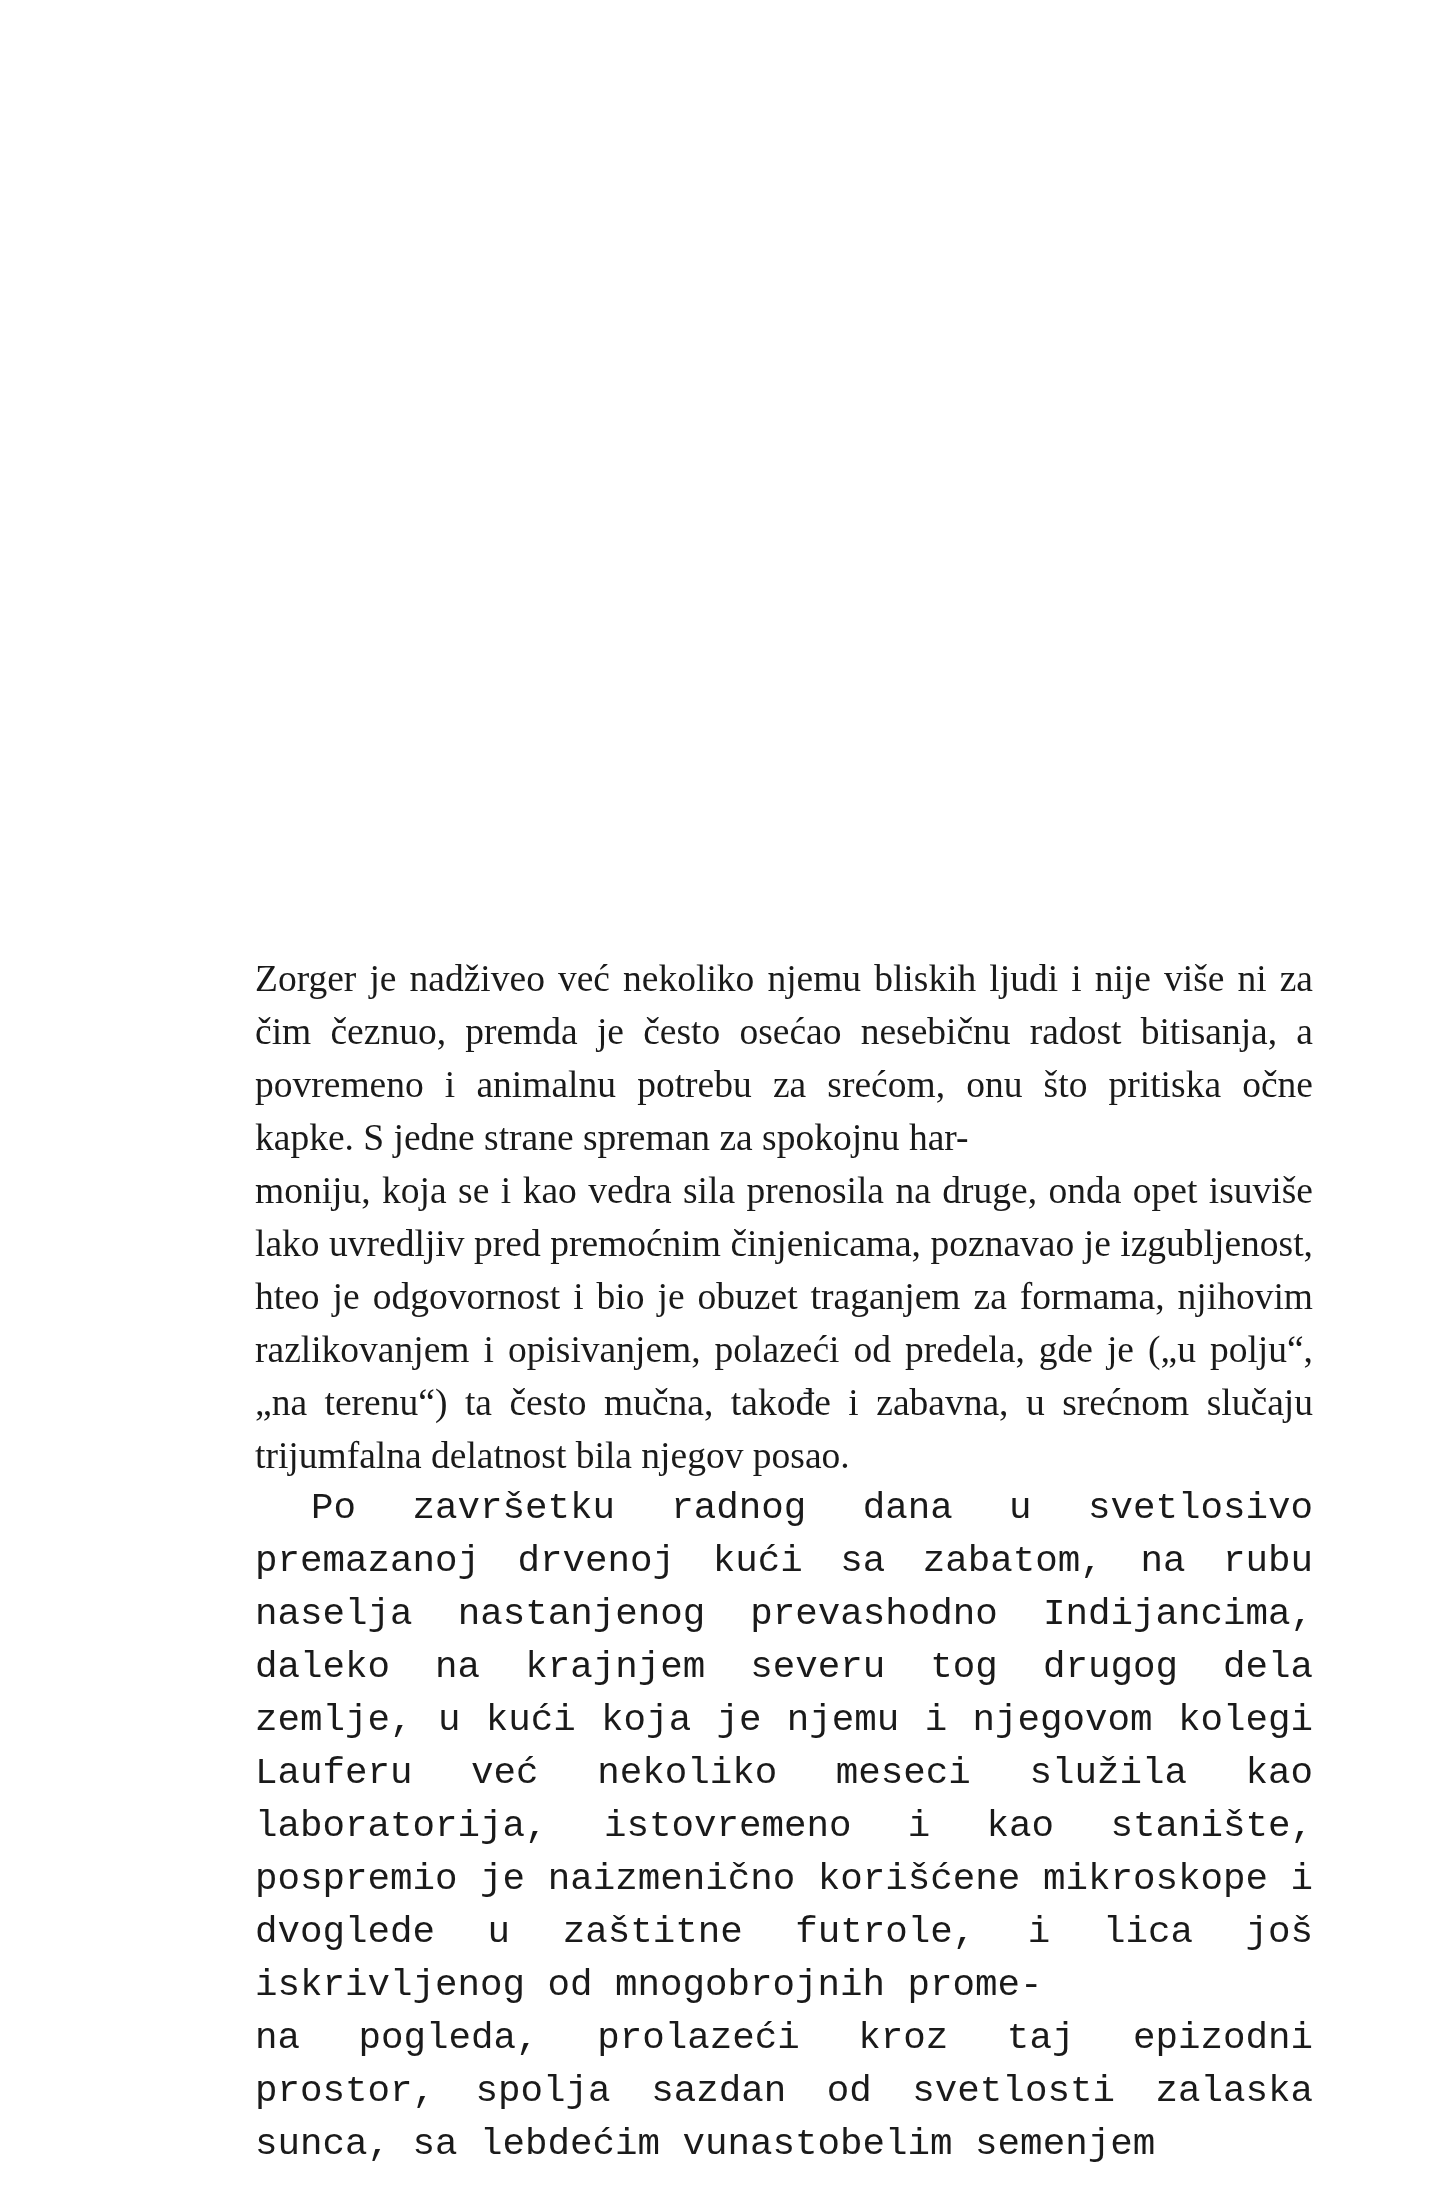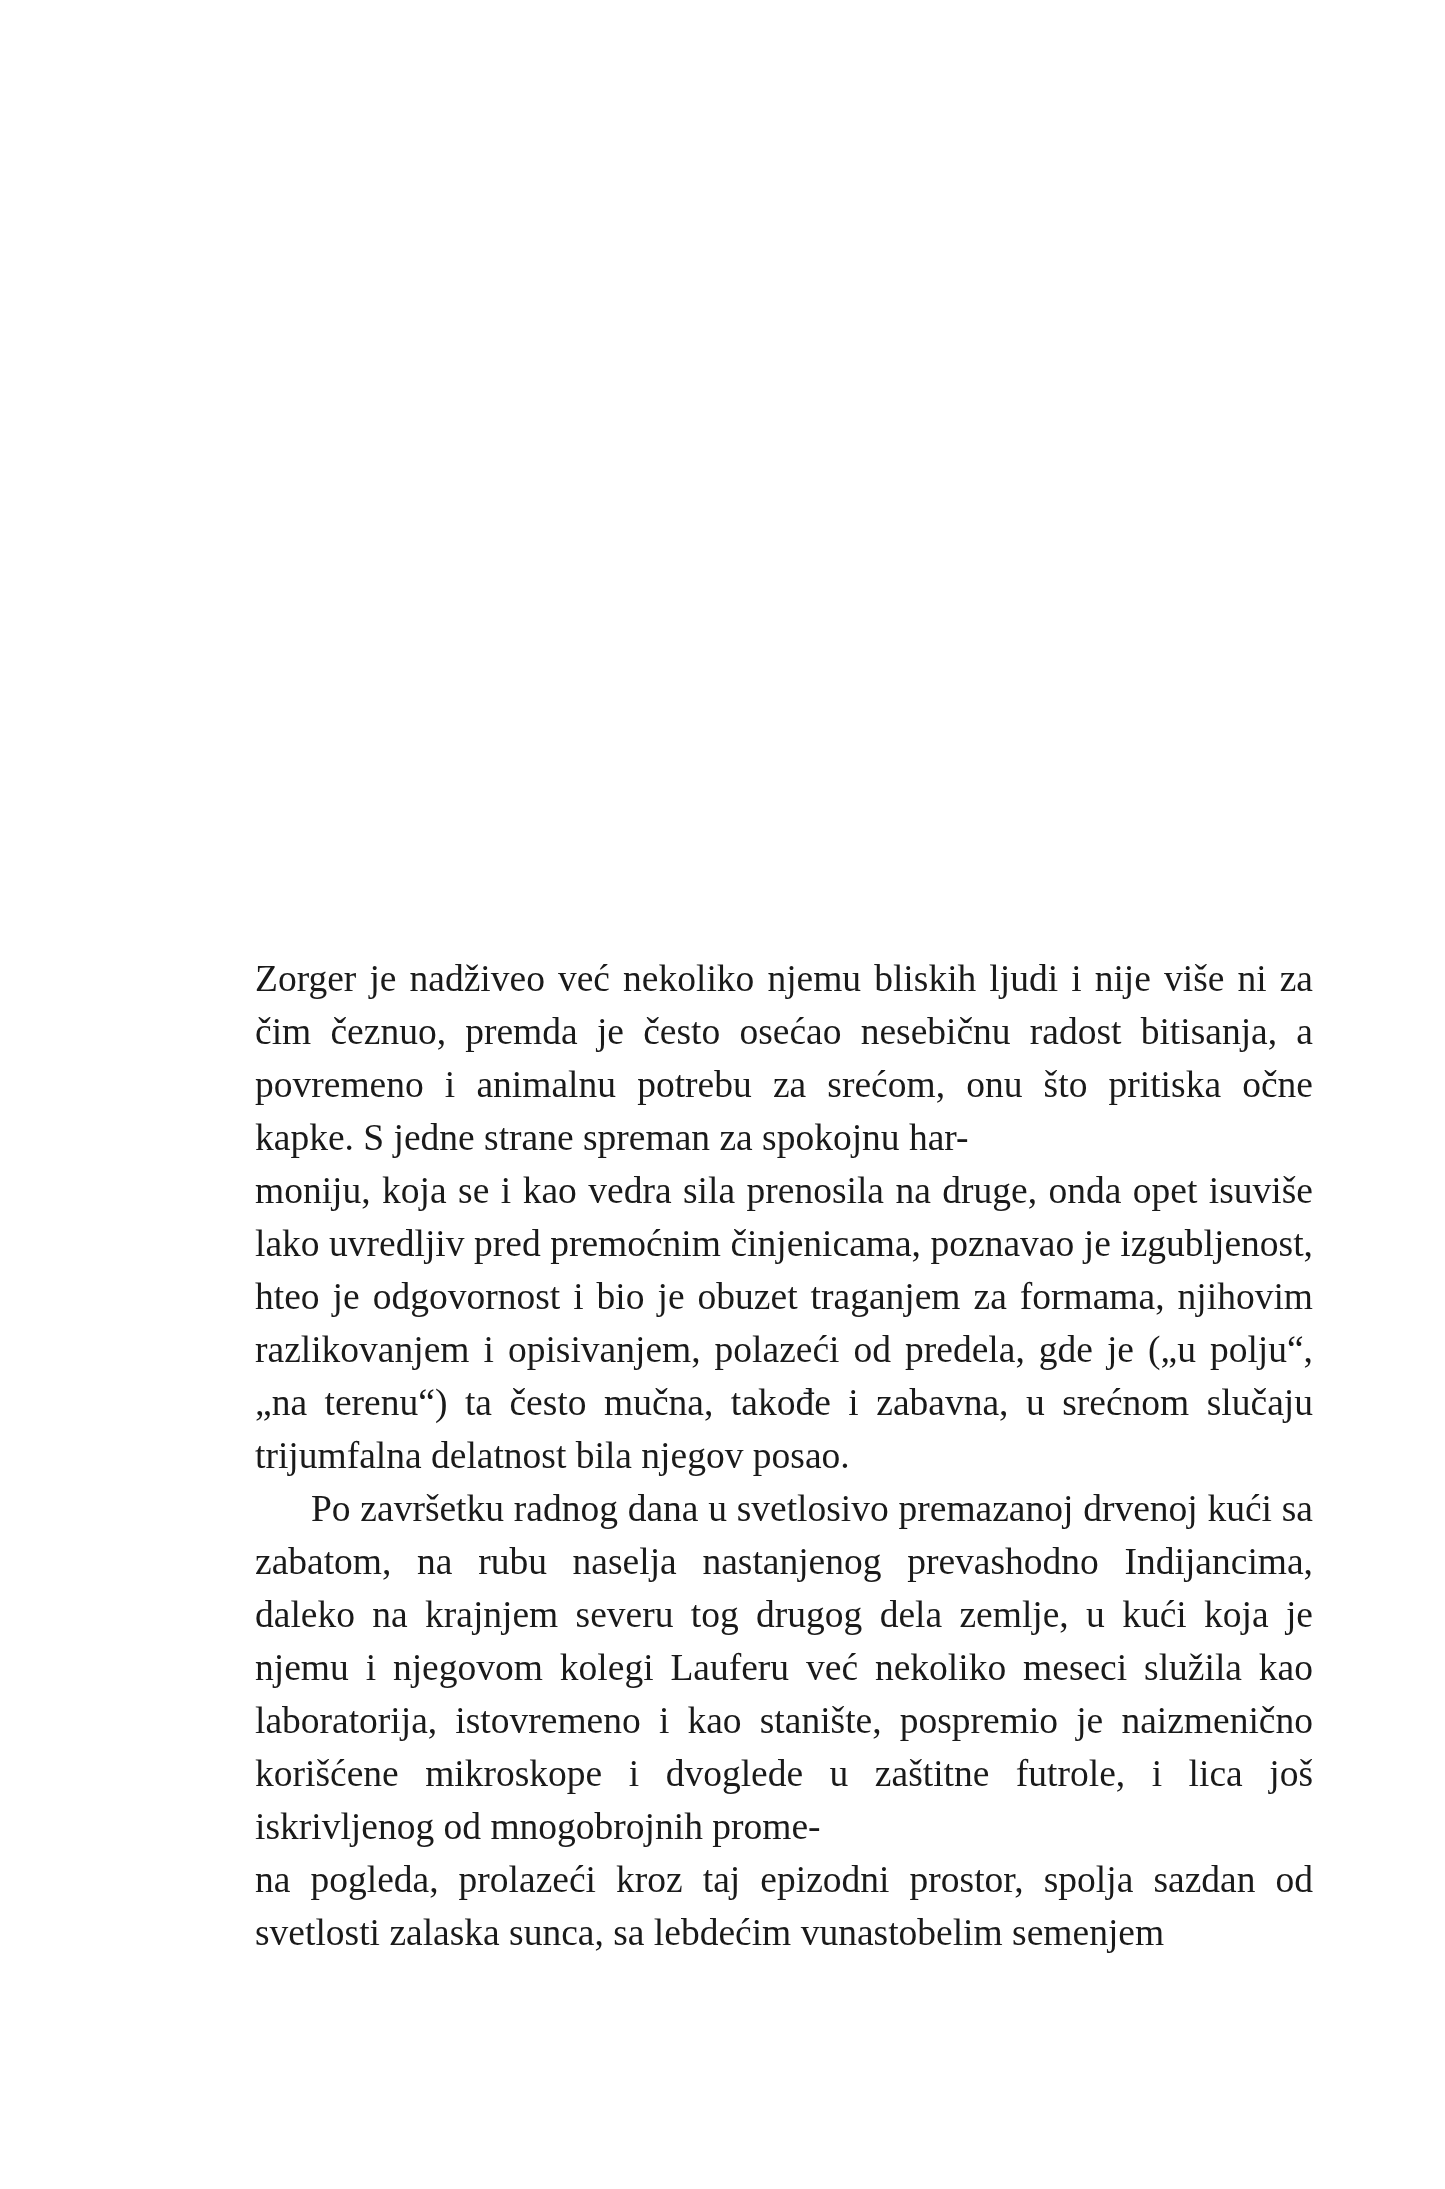--- a/index.html
+++ b/index.html
@@ -33,20 +33,21 @@
   }
   .para {
     margin: 0;
     padding: 0;
     text-align: justify;
     text-align-last: left;
     white-space: pre-line;
   }
   .para + .para {
     text-indent: 56px;
+    font-family: Liberation Mono, monospace;
   }
 </style>
 </head>
 <body>
 
 <div class="page">
   <div class="text-block">
     <p class="para">Zorger je nadživeo već nekoliko njemu bliskih ljudi i nije više ni za čim čeznuo, premda je često osećao nesebičnu radost bitisanja, a povremeno i animalnu potrebu za srećom, onu što pritiska očne kapke. S jedne strane spreman za spokojnu har-
 moniju, koja se i kao vedra sila prenosila na druge, onda opet isuviše lako uvredljiv pred premoćnim činjenicama, poznavao je izgubljenost, hteo je odgovornost i bio je obuzet traganjem za formama, njihovim razlikovanjem i opisivanjem, polazeći od predela, gde je („u polju“, „na terenu“) ta često mučna, takođe i zabavna, u srećnom slučaju trijumfalna delatnost bila njegov posao.</p>
     <p class="para">Po završetku radnog dana u svetlosivo premazanoj drvenoj kući sa zabatom, na rubu naselja nastanjenog prevashodno Indijancima, daleko na krajnjem severu tog drugog dela zemlje, u kući koja je njemu i njegovom kolegi Lauferu već nekoliko meseci služila kao laboratorija, istovremeno i kao stanište, pospremio je naizmenično korišćene mikroskope i dvoglede u zaštitne futrole, i lica još iskrivljenog od mnogobrojnih prome-

